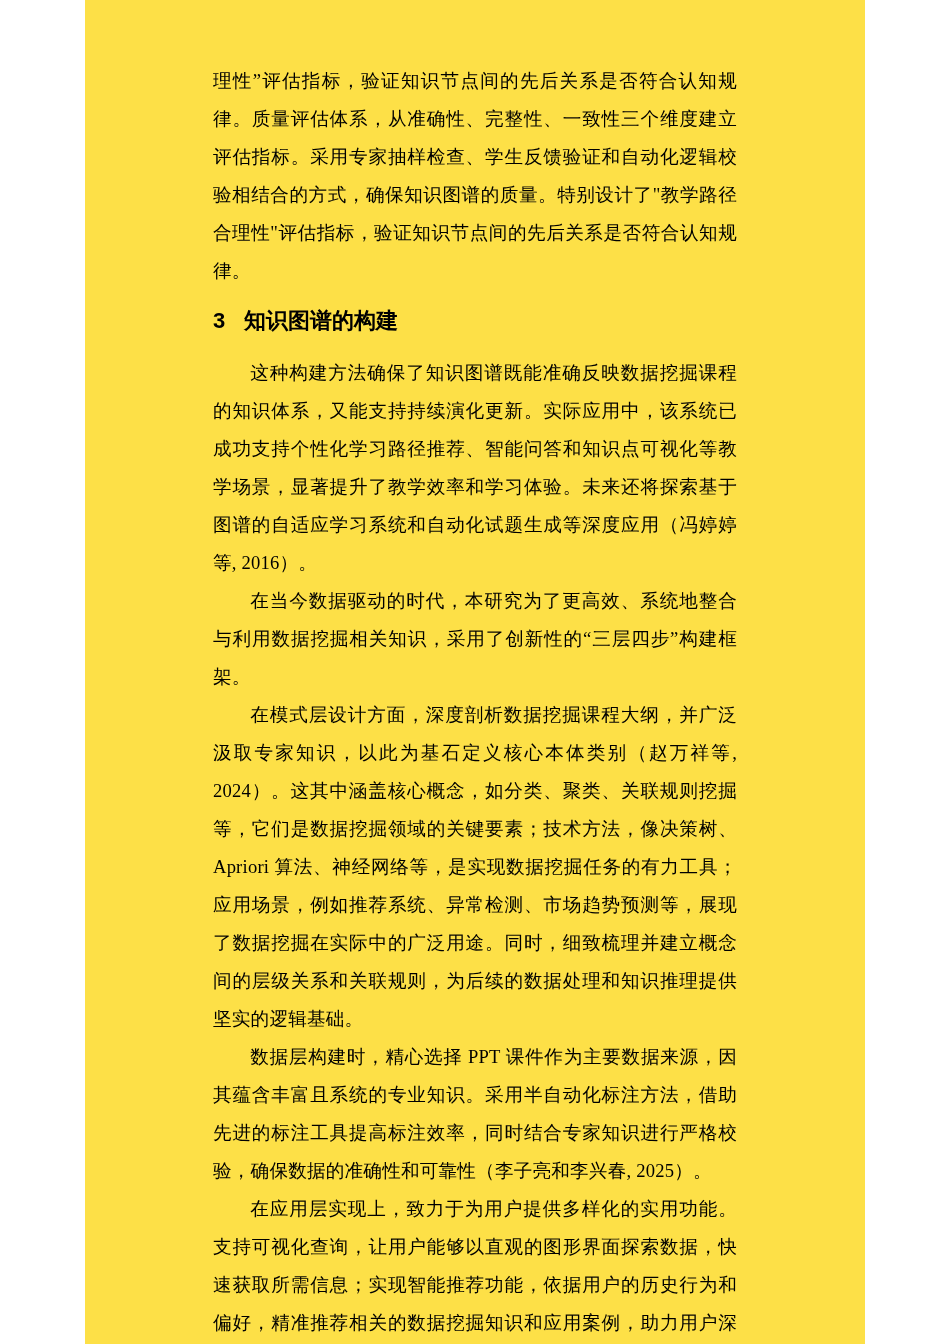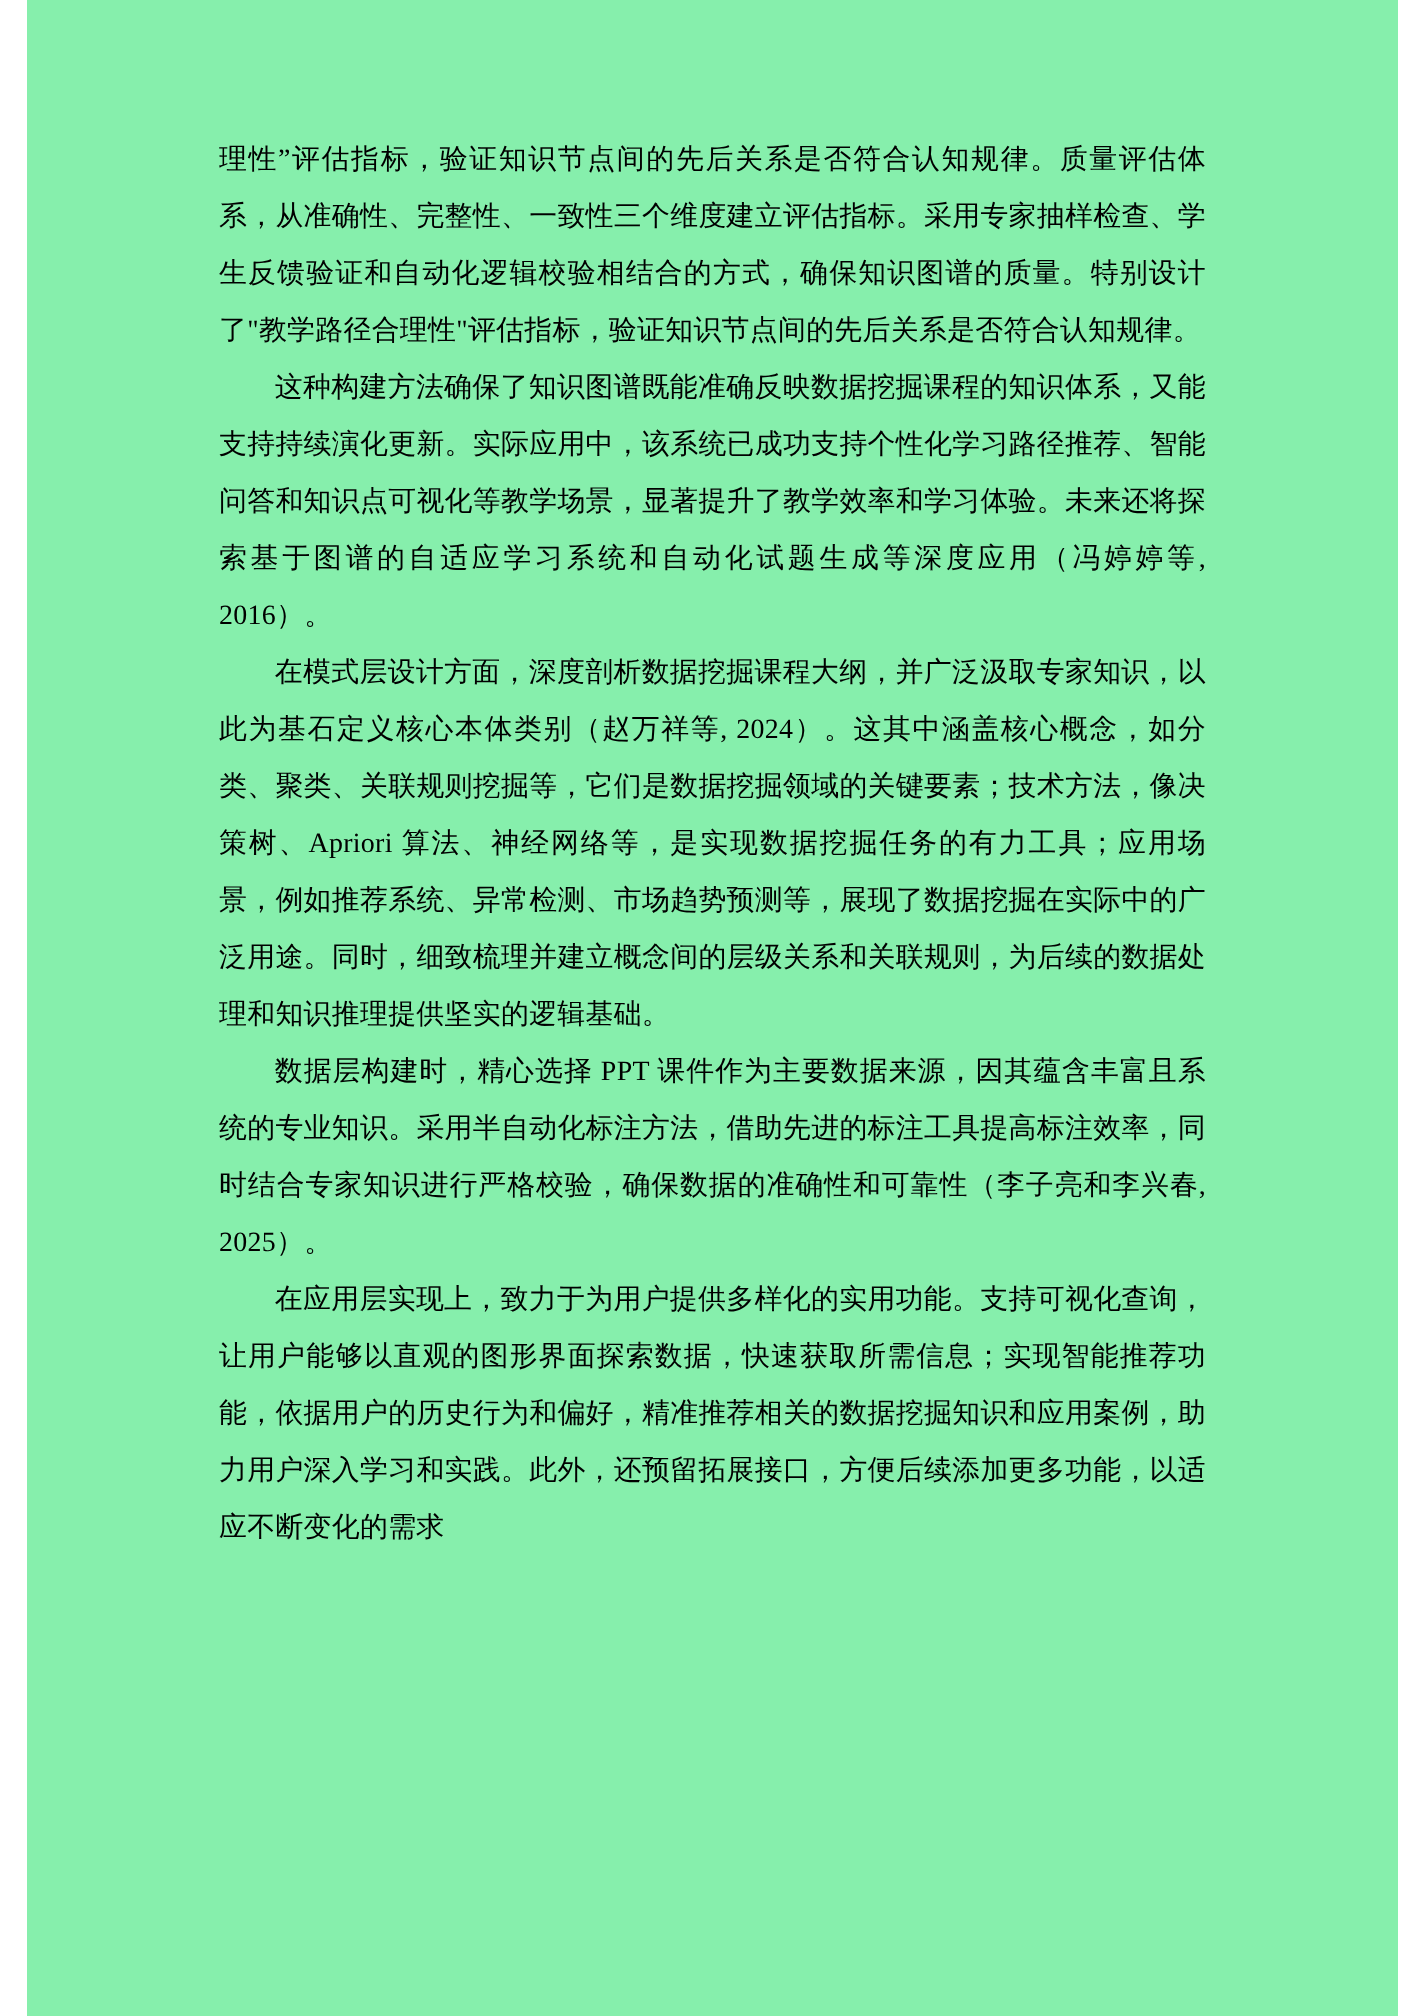--- a/index.html
+++ b/index.html
@@ -2,26 +2,26 @@
 <html lang="zh"><head>
 <meta charset="utf-8">
 <style>
   html, body {
     margin: 0;
     padding: 0;
     background: #ffffff;
   }
   .page {
     position: relative;
-    width: 914px;
+    width: 780px;
     height: 1344px;
     margin: 0 auto;
-    background: #86efac;
+    background: #fde047;
     box-sizing: border-box;
-    padding: 88px 128px 0 128px;
+    padding: 62px 128px 0 128px;
     overflow: hidden;
     color: #000000;
   }
   .para {
     font-family: "Liberation Serif", "DejaVu Serif", serif;
     font-size: 18.6px;
     line-height: 38px;
     color: #000000;
     text-align: justify;
     text-indent: 2em;
@@ -52,25 +52,29 @@
     margin-right: 0.85em;
   }
 </style>
 </head>
 <body>
 
 <div class="page">
 
   <p class="para no-indent">理性”评估指标，验证知识节点间的先后关系是否符合认知规律。质量评估体系，从准确性、完整性、一致性三个维度建立评估指标。采用专家抽样检查、学生反馈验证和自动化逻辑校验相结合的方式，确保知识图谱的质量。特别设计了"教学路径合理性"评估指标，验证知识节点间的先后关系是否符合认知规律。</p>
 
+  <h1 class="heading1">
+    <span class="h-num">3</span><span>知识图谱的构建</span>
+  </h1>
 
 
   <p class="para">这种构建方法确保了知识图谱既能准确反映数据挖掘课程的知识体系，又能支持持续演化更新。实际应用中，该系统已成功支持个性化学习路径推荐、智能问答和知识点可视化等教学场景，显著提升了教学效率和学习体验。未来还将探索基于图谱的自适应学习系统和自动化试题生成等深度应用（冯婷婷等, 2016）。</p>
 
 
+  <p class="para">在当今数据驱动的时代，本研究为了更高效、系统地整合与利用数据挖掘相关知识，采用了创新性的“三层四步”构建框架。</p>
 
   <p class="para">在模式层设计方面，深度剖析数据挖掘课程大纲，并广泛汲取专家知识，以此为基石定义核心本体类别（赵万祥等, 2024）。这其中涵盖核心概念，如分类、聚类、关联规则挖掘等，它们是数据挖掘领域的关键要素；技术方法，像决策树、Apriori 算法、神经网络等，是实现数据挖掘任务的有力工具；应用场景，例如推荐系统、异常检测、市场趋势预测等，展现了数据挖掘在实际中的广泛用途。同时，细致梳理并建立概念间的层级关系和关联规则，为后续的数据处理和知识推理提供坚实的逻辑基础。</p>
 
   <p class="para">数据层构建时，精心选择 PPT 课件作为主要数据来源，因其蕴含丰富且系统的专业知识。采用半自动化标注方法，借助先进的标注工具提高标注效率，同时结合专家知识进行严格校验，确保数据的准确性和可靠性（李子亮和李兴春, 2025）。</p>
 
   <p class="para">在应用层实现上，致力于为用户提供多样化的实用功能。支持可视化查询，让用户能够以直观的图形界面探索数据，快速获取所需信息；实现智能推荐功能，依据用户的历史行为和偏好，精准推荐相关的数据挖掘知识和应用案例，助力用户深入学习和实践。此外，还预留拓展接口，方便后续添加更多功能，以适应不断变化的需求</p>
 
 </div>
 
 </body></html>

